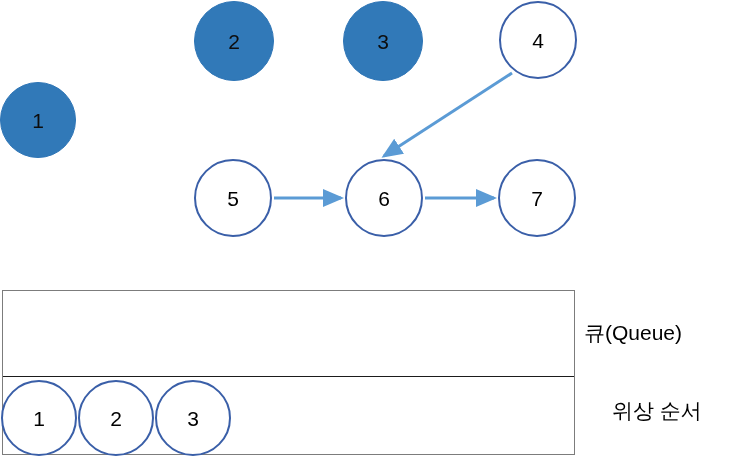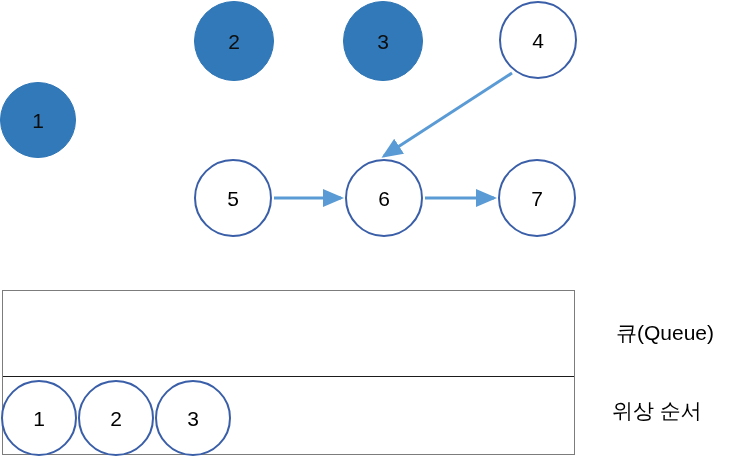--- a/index.html
+++ b/index.html
@@ -144,17 +144,17 @@
   </div>
 
   <div class="queue-slot" style="left:78px; top:380px; width:76px; height:76px;">
     <span>2</span>
   </div>
 
   <div class="queue-slot" style="left:155px; top:380px; width:76px; height:76px;">
     <span>3</span>
   </div>
 
-  <div class="side-label" style="left:616px; top:322px;">큐(Queue)</div>
+  <div class="side-label" style="left:584px; top:322px;">큐(Queue)</div>
 
   <div class="side-label" style="left:612px; top:400px;">위상 순서</div>
 
 </div>
 
 </body></html>

